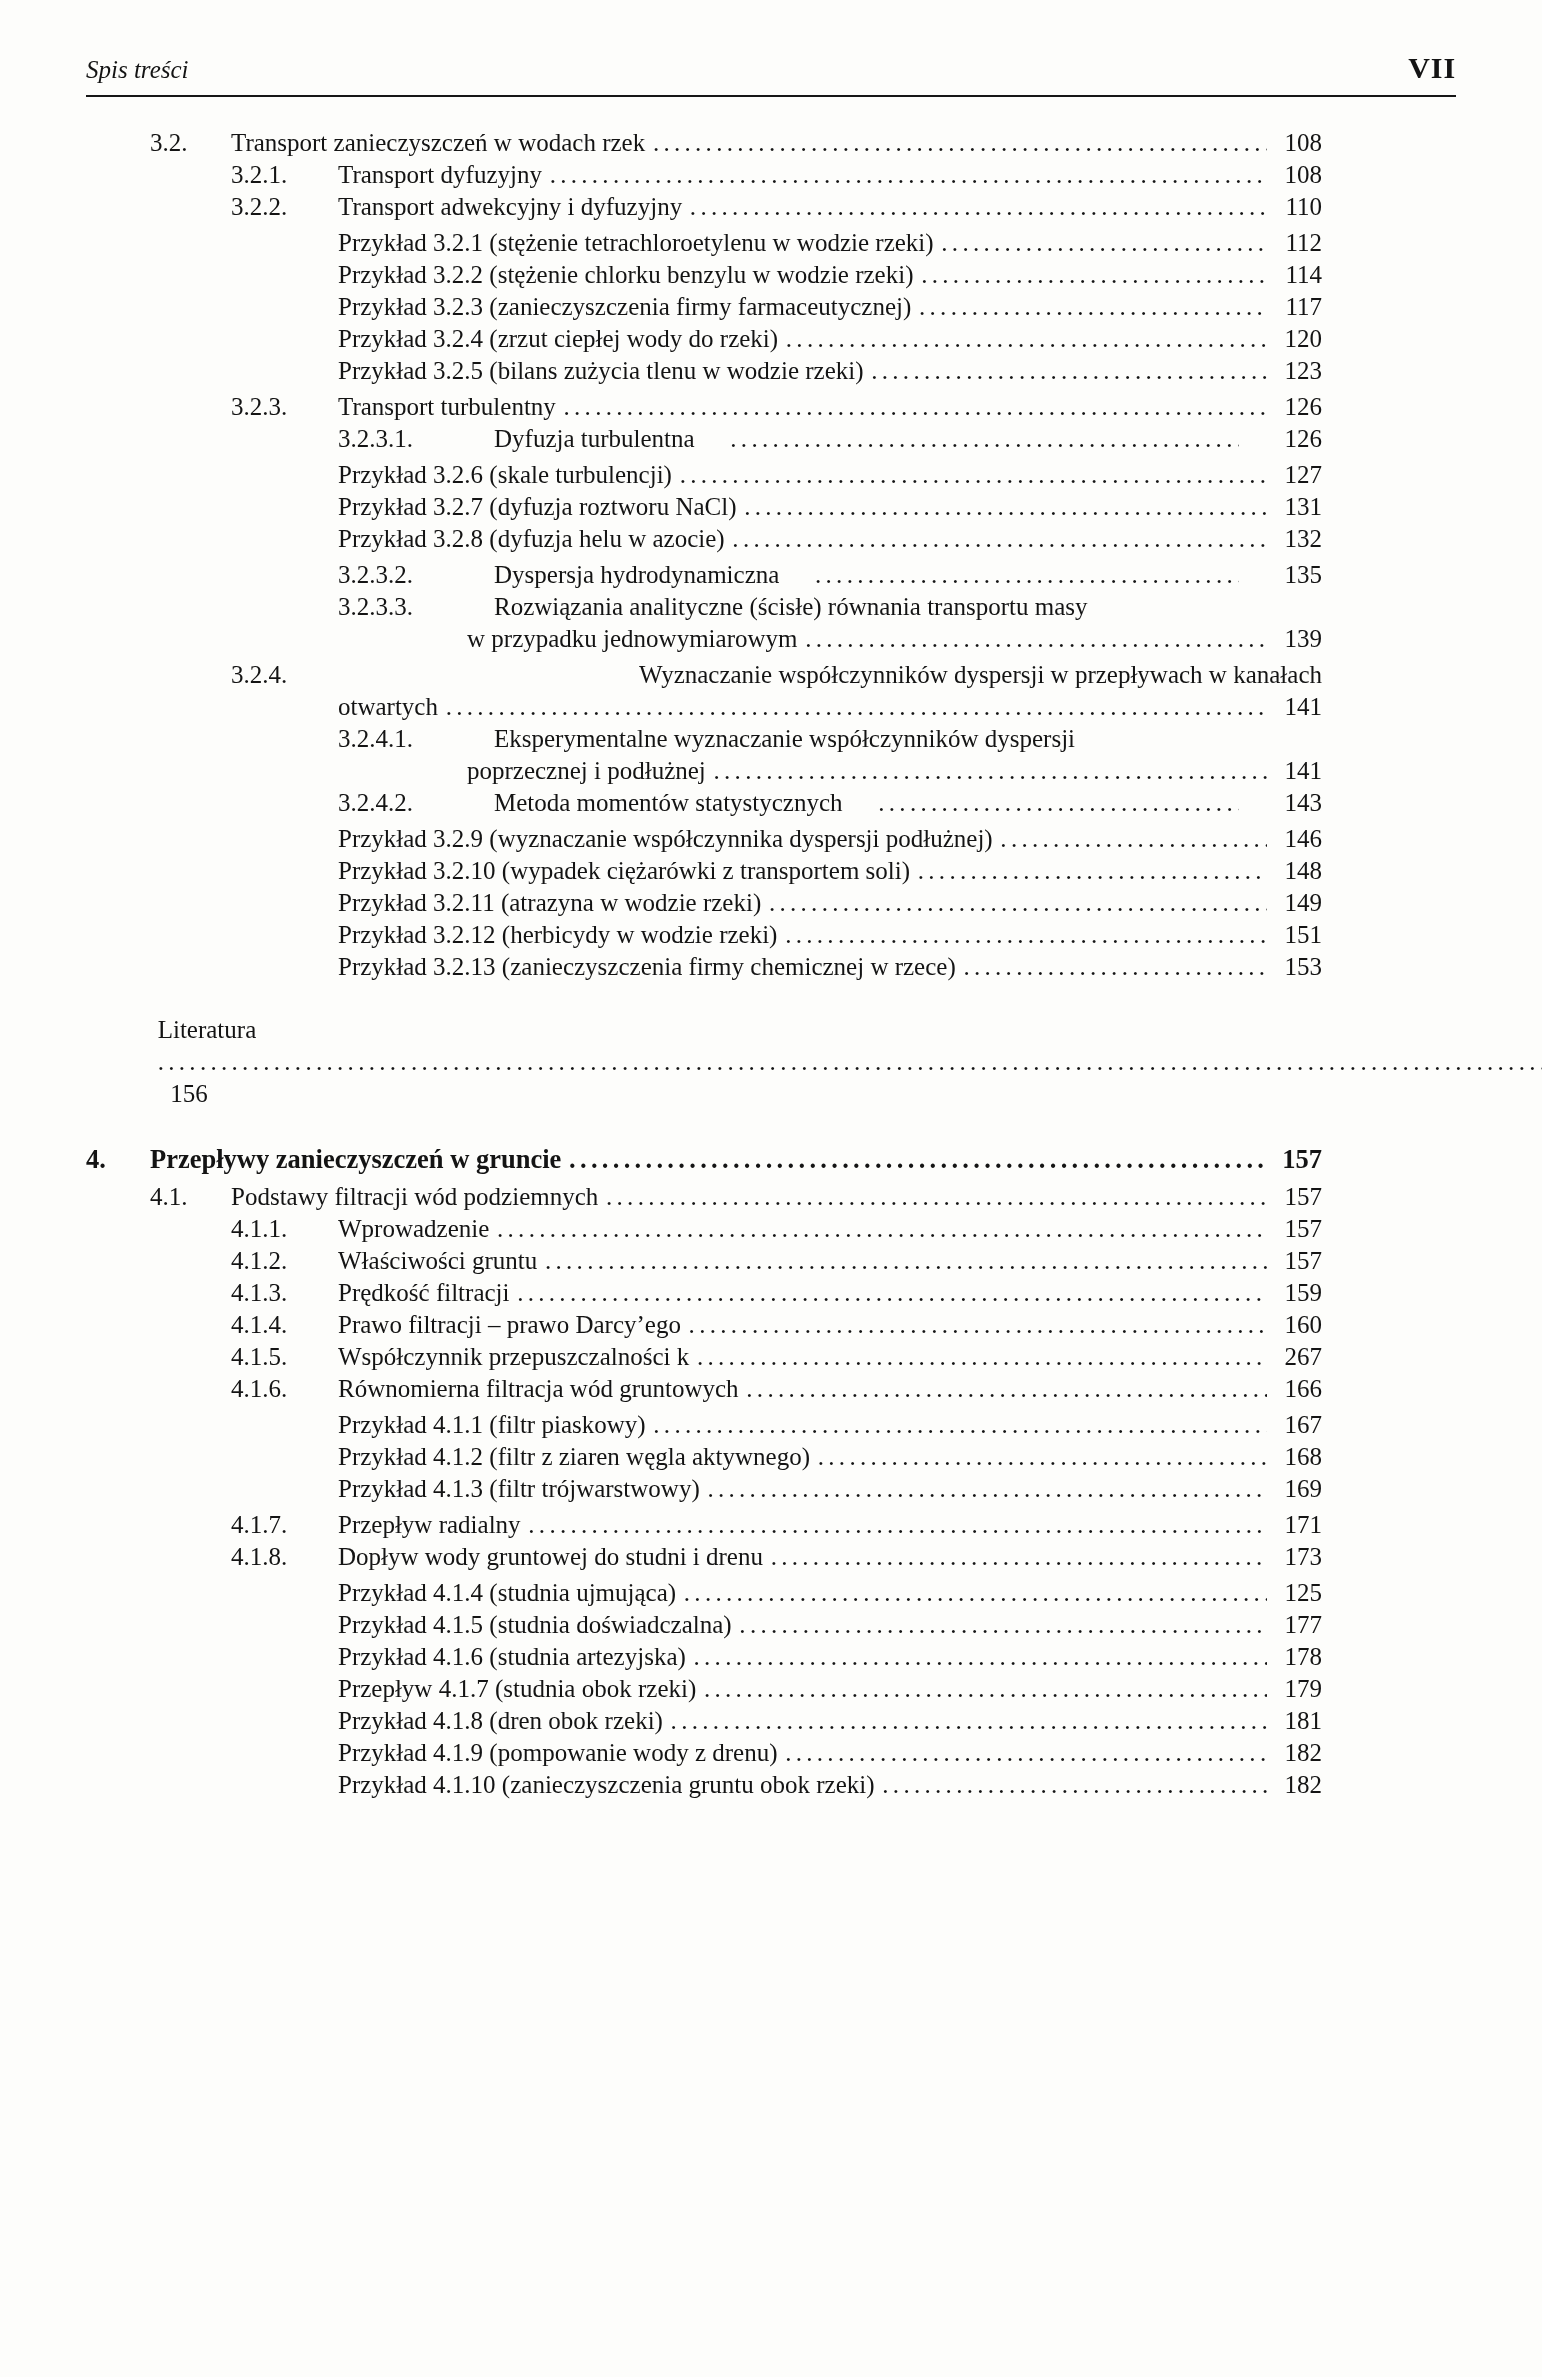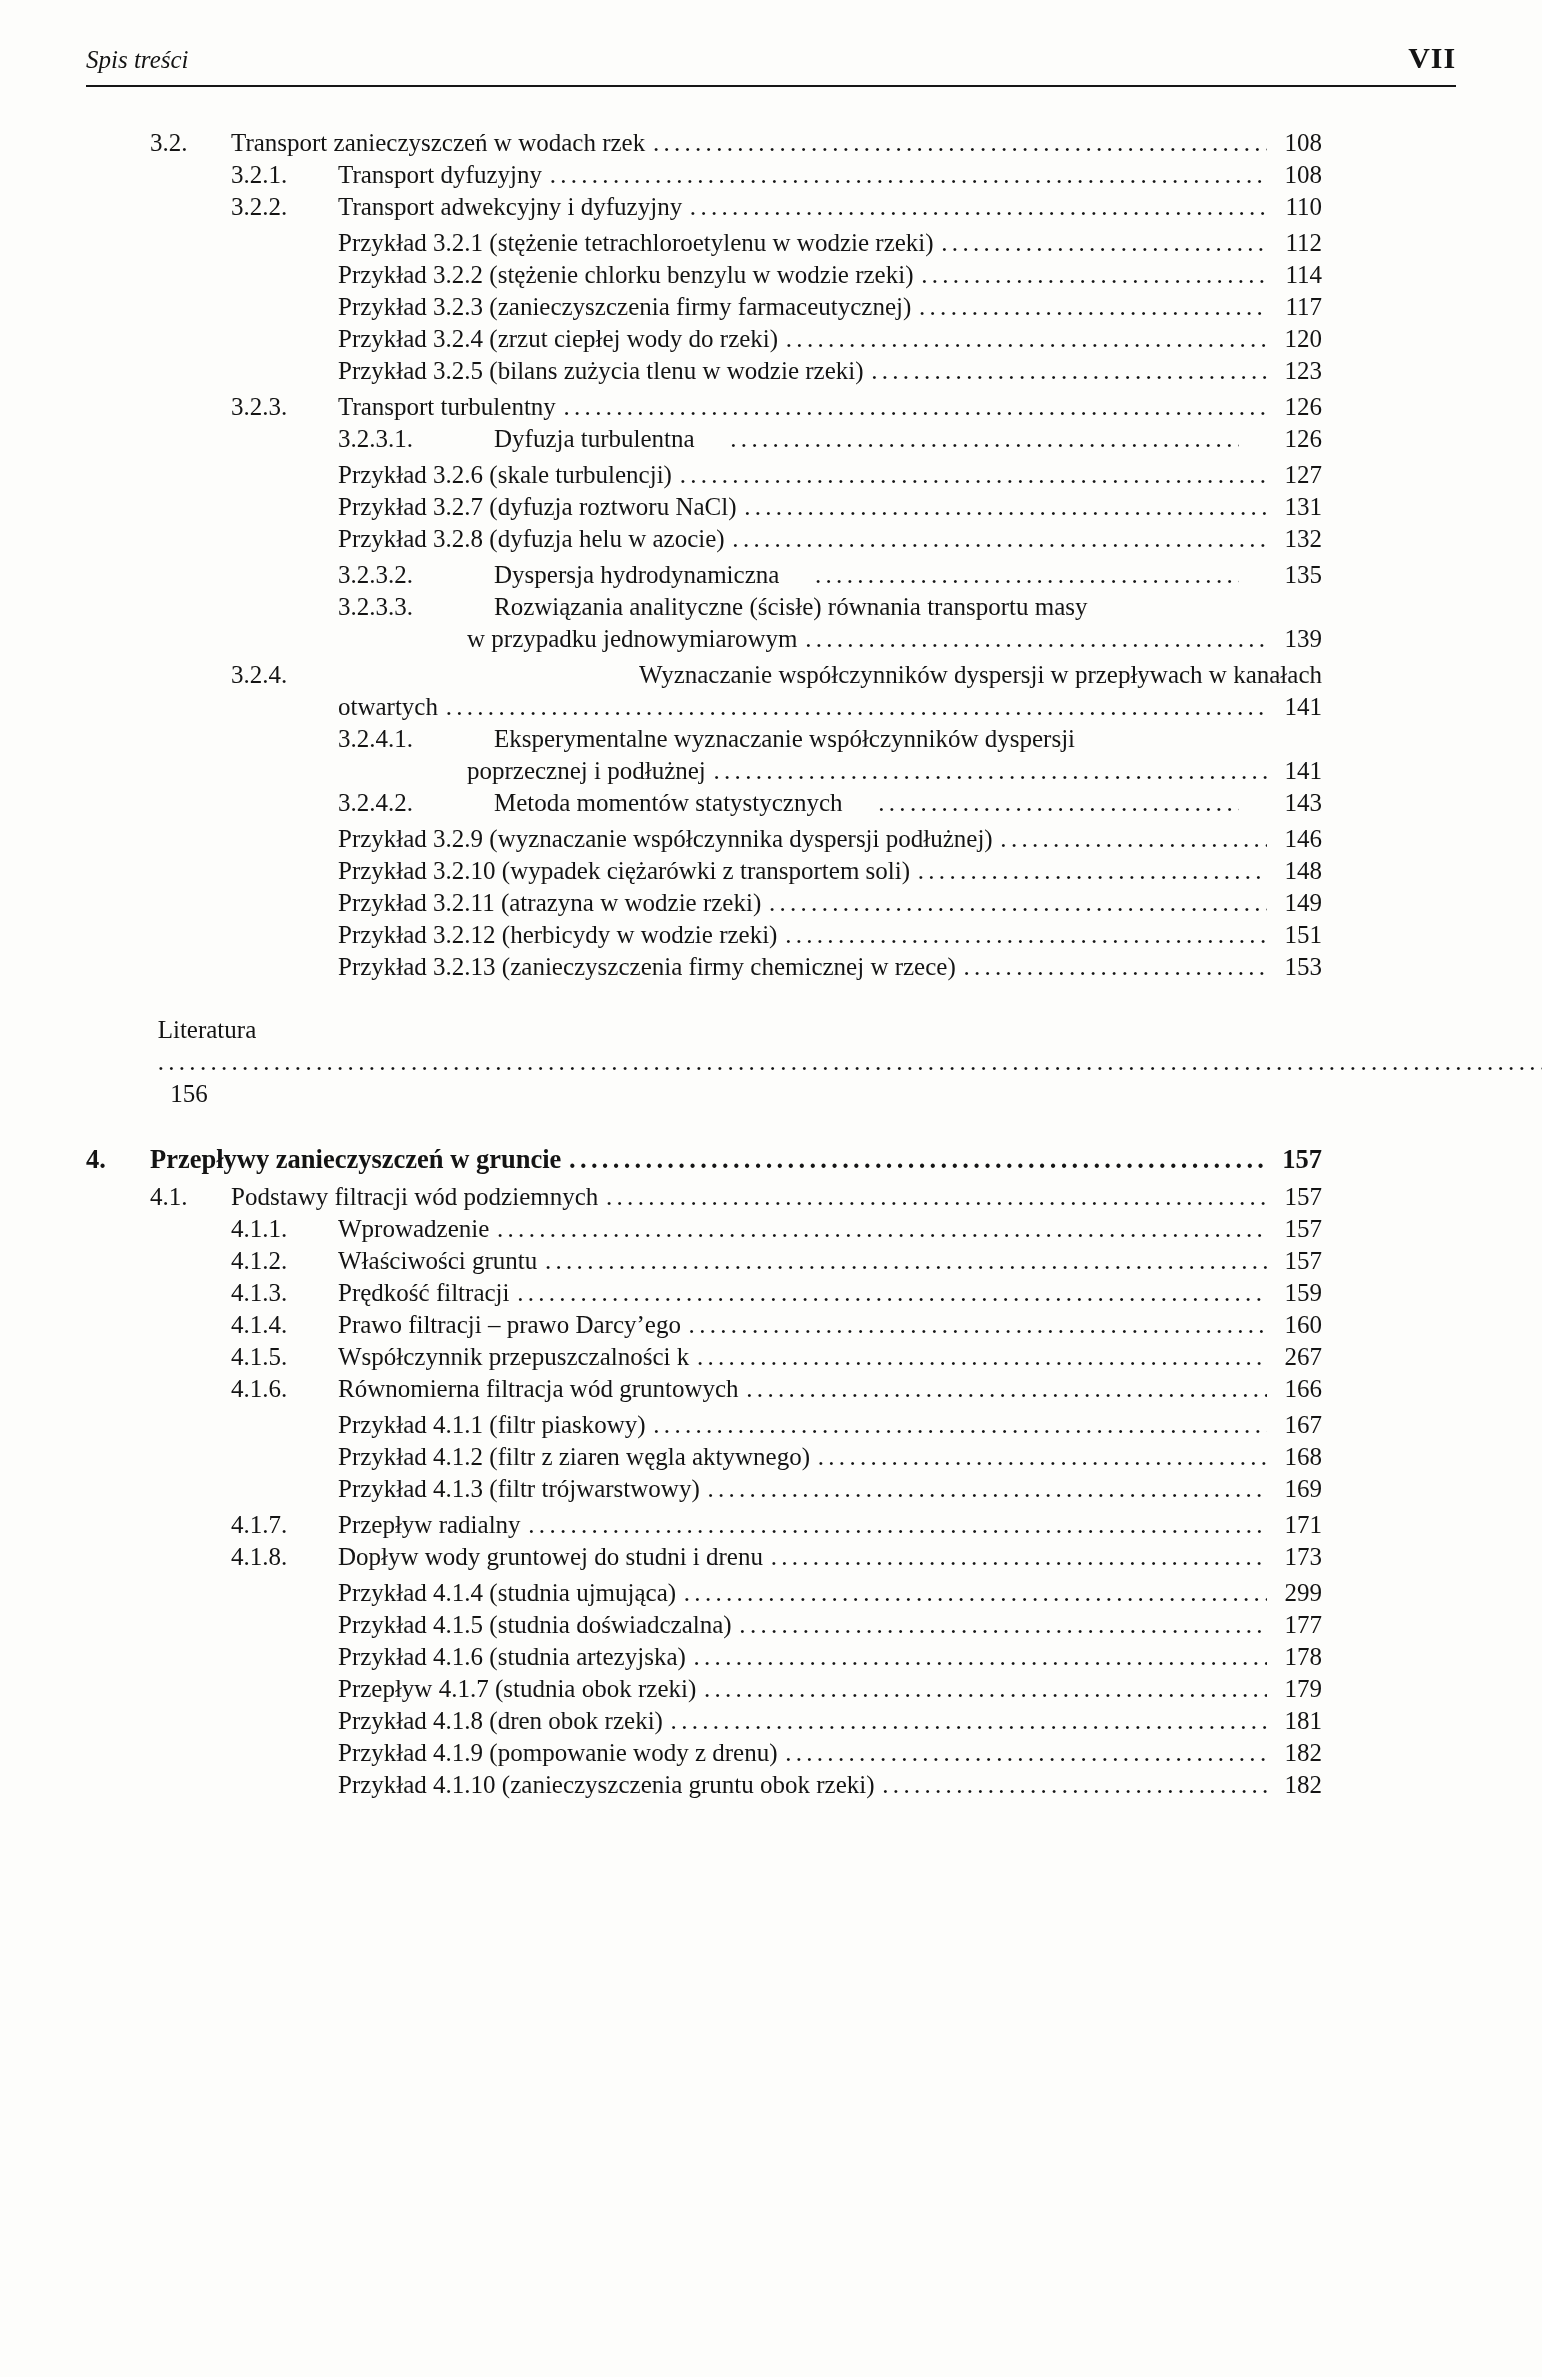--- a/index.html
+++ b/index.html
@@ -8,21 +8,21 @@
   .page {
     position: relative;
     width: 1542px;
     height: 2377px;
     background: #fdfdfb;
     margin: 0 auto;
     overflow: hidden;
   }
   .header {
     position: absolute;
-    top: 41px;
+    top: 51px;
     left: 86px;
     right: 86px;
     display: flex;
     justify-content: space-between;
     align-items: baseline;
     border-bottom: 2.6px solid #161616;
     padding-bottom: 10.3px;
   }
   .header-title { font-style: italic; font-size: 25px; }
   .header-page { font-size: 30px; font-weight: bold; letter-spacing: 0.9px; }
@@ -291,21 +291,21 @@
       </div>
       <div class="toc-line lvl-subsection">
         <span class="num">4.1.8.</span>
         <span class="title">Dopływ wody gruntowej do studni i drenu</span>
         <span class="dots"></span>
         <span class="pagenum">173</span>
       </div>
       <div class="toc-line lvl-example gap-s">
         <span class="title">Przykład 4.1.4 (studnia ujmująca)</span>
         <span class="dots"></span>
-        <span class="pagenum">299</span>
+        <span class="pagenum">125</span>
       </div>
       <div class="toc-line lvl-example">
         <span class="title">Przykład 4.1.5 (studnia doświadczalna)</span>
         <span class="dots"></span>
         <span class="pagenum">177</span>
       </div>
       <div class="toc-line lvl-example">
         <span class="title">Przykład 4.1.6 (studnia artezyjska)</span>
         <span class="dots"></span>
         <span class="pagenum">178</span>

